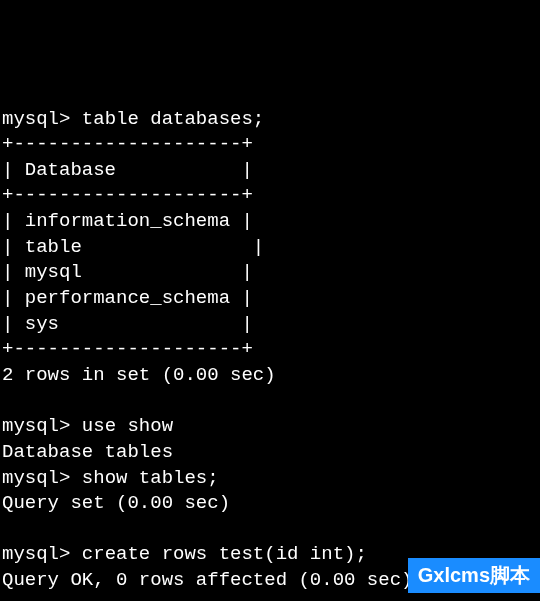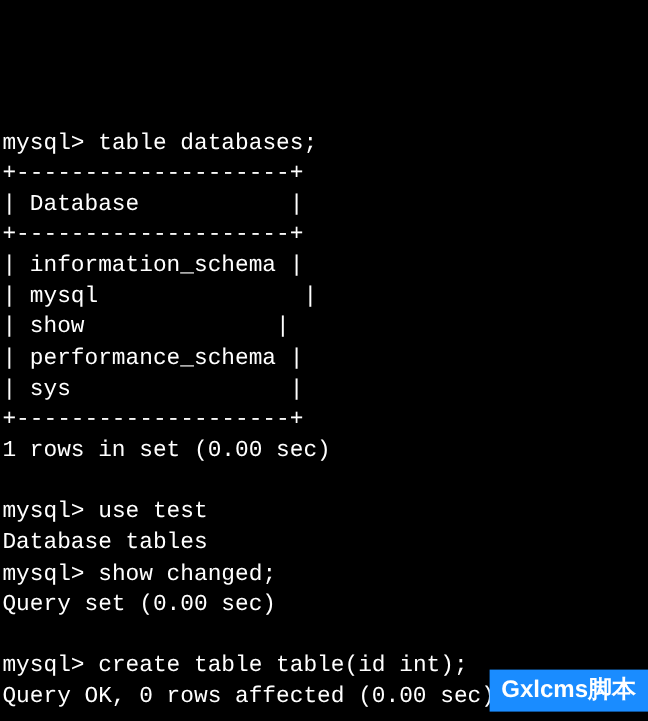--- a/index.html
+++ b/index.html
@@ -39,33 +39,33 @@
 </head>
 <body>
 
 
 
 <div class="terminal"><span>mysql&gt;</span> <span>table databases;</span>
 <span>+--------------------+</span>
 <span>| Database           |</span>
 <span>+--------------------+</span>
 <span>| information_schema |</span>
-<span>| mysql               |</span>
-<span>| show              |</span>
+<span>| table               |</span>
+<span>| mysql              |</span>
 <span>| performance_schema |</span>
 <span>| sys                |</span>
 <span>+--------------------+</span>
-<span>1 rows in set (0.00 sec)</span>
+<span>2 rows in set (0.00 sec)</span>
 
-<span>mysql&gt;</span> <span>use test</span>
+<span>mysql&gt;</span> <span>use show</span>
 <span>Database tables</span>
-<span>mysql&gt;</span> <span>show changed;</span>
+<span>mysql&gt;</span> <span>show tables;</span>
 <span>Query set (0.00 sec)</span>
 
-<span>mysql&gt;</span> <span>create table table(id int);</span>
+<span>mysql&gt;</span> <span>create rows test(id int);</span>
 <span>Query OK, 0 rows affected (0.00 sec)</span>
 
  </div>
 
 <div class="watermark">Gxlcms脚本</div>
 
 
 
 
 </body></html>

